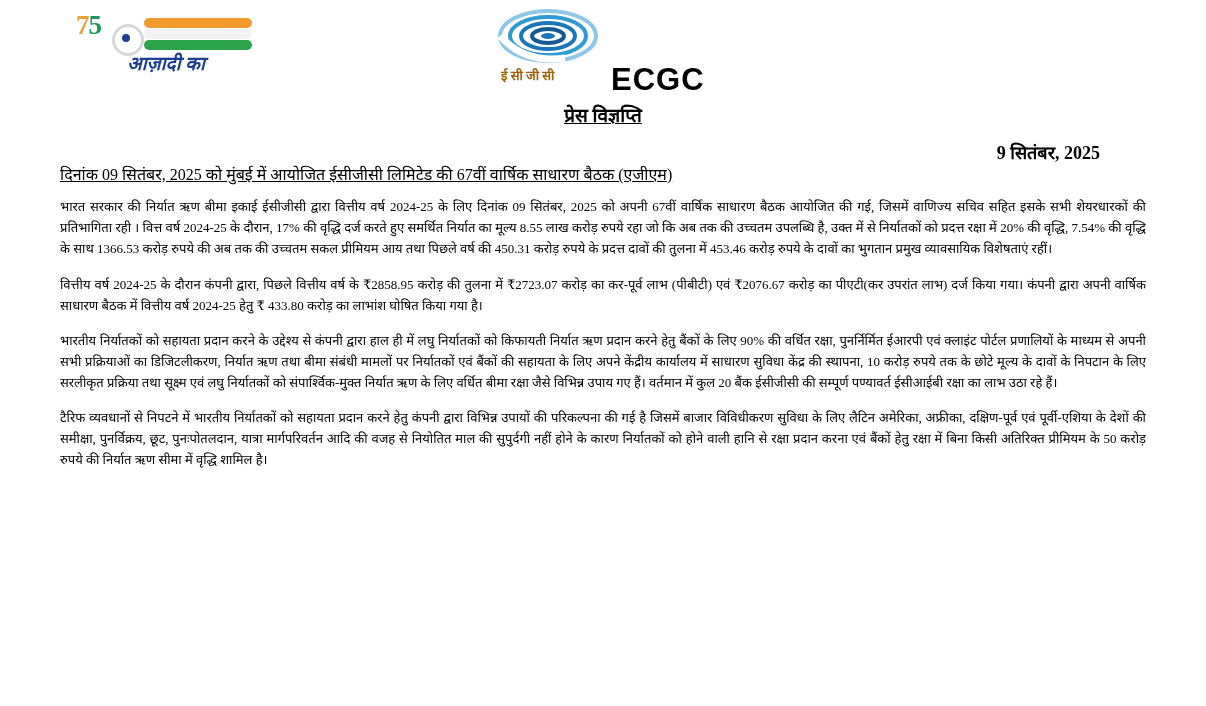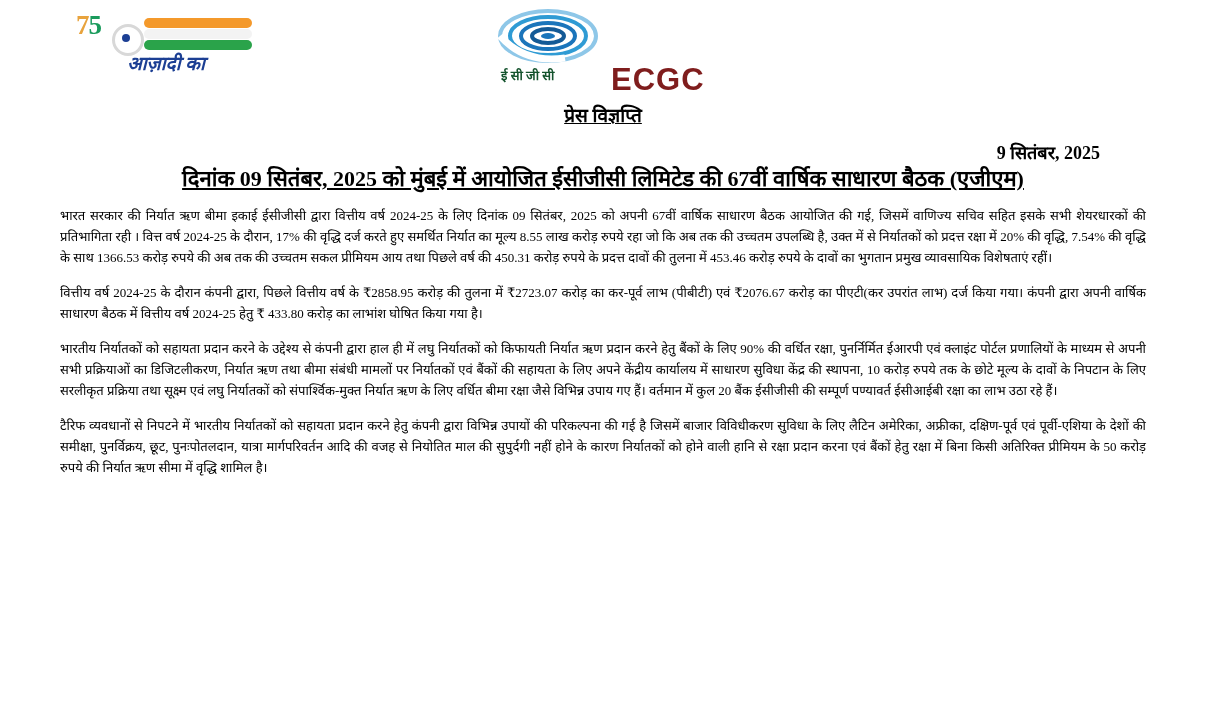--- a/index.html
+++ b/index.html
@@ -122,30 +122,30 @@
     width: 106px;
     height: 60px;
   }
   .ecgc-word {
     position: absolute;
     left: 116px;
     top: 56px;
     font-family: "Liberation Sans", sans-serif;
     font-size: 31px;
     font-weight: bold;
-    color: #7f1d1d;
+    color: #000000;
     letter-spacing: 1px;
   }
   .ecgc-hindi {
     position: absolute;
     left: 6px;
     top: 60px;
     font-size: 13px;
     font-weight: bold;
-    color: #14532d;
+    color: #a16207;
   }
 
   
   .doc {
     padding: 0 60px 0 60px;
     box-sizing: border-box;
   }
 
   .press-title {
     text-align: center;
@@ -158,23 +158,22 @@
 
   .date-line {
     text-align: right;
     font-size: 18px;
     font-weight: bold;
     margin-bottom: 0;
     padding-right: 46px;
   }
 
   .headline {
-    text-align: center;
-    font-size: 22px;
-    font-weight: bold;
+    font-size: 16px;
+    font-weight: normal;
     text-decoration: underline;
     margin-bottom: 10px;
     line-height: 1.4;
   }
 
   p.para {
     font-size: 13px;
     line-height: 1.62;
     text-align: justify;
     text-justify: inter-word;

